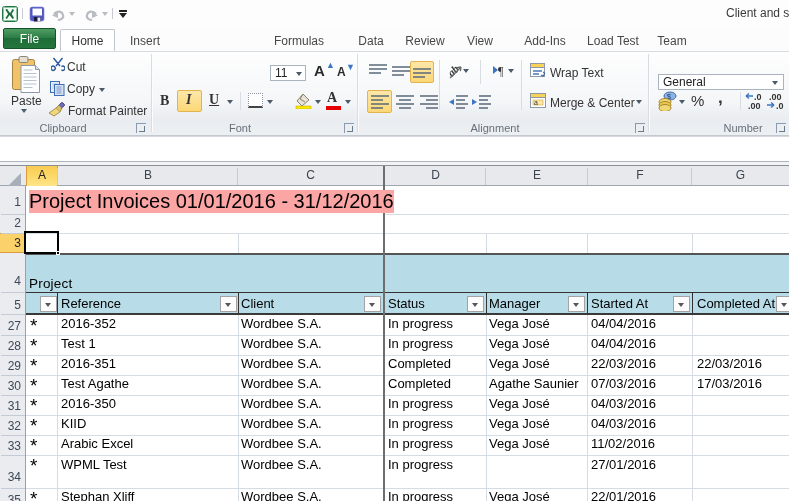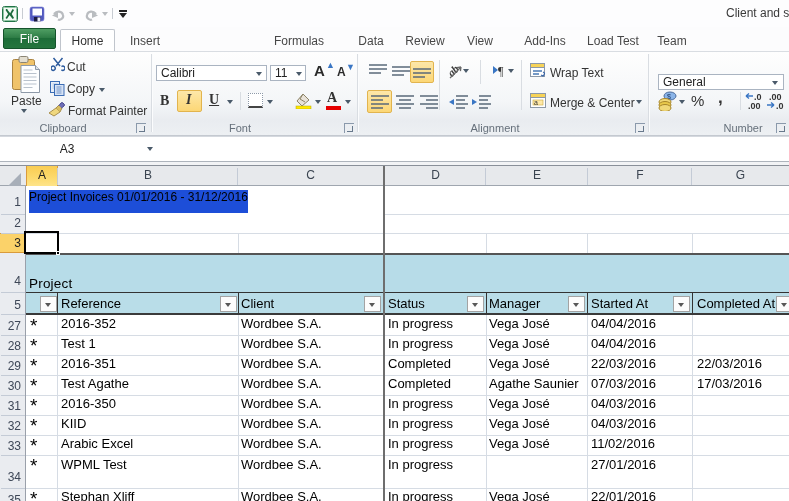--- a/index.html
+++ b/index.html
@@ -142,21 +142,20 @@
     <div class="cdn" style="left:99px; top:36px;"></div>
     <div style="position:absolute; left:48px; top:50px;">
       <svg width="17" height="15">
         <path d="M1 11 L8 6 L12 10 L6 14 Z" fill="#EFD77E" stroke="#A98F4E"></path>
         <path d="M8 6 L11 3 L14 6 L12 10" fill="#D9BE62" stroke="#A98F4E"></path>
         <path d="M11 3.5 L13 1 Q14 0 15 1 L16 2 Q17 3 16 4 L13.5 6" fill="#6F6FB8" stroke="#4A4A8E"></path>
       </svg>
     </div>
     <div class="rbtntext" style="left:68px; top:52px;">Format Painter</div>
 
-    <div class="combo" style="left:156px; top:13px; width:111px;">Calibri<span style="position:absolute; right:4px; top:6px; width:0; height:0; border-left:3px solid transparent; border-right:3px solid transparent; border-top:4px solid #4a5a6a;"></span></div>
     <div class="combo" style="left:270px; top:13px; width:36px;">11<span style="position:absolute; right:3px; top:6px; width:0; height:0; border-left:3px solid transparent; border-right:3px solid transparent; border-top:4px solid #4a5a6a;"></span></div>
     <div class="rbtntext" style="left:314px; top:10px; font-size:15px; font-weight:bold; color:#2b2b2b;">A<span style="position:absolute; left:12px; top:-2px; font-size:9px; color:#3a76c4;">▲</span></div>
     <div class="rbtntext" style="left:337px; top:13px; font-size:12px; font-weight:bold; color:#2b2b2b;">A<span style="position:absolute; left:9px; top:-3px; font-size:9px; color:#3a76c4;">▼</span></div>
     <div class="rbtntext" style="left:160px; top:41px; font-size:14px; font-weight:bold; font-family:'Liberation Serif',serif;">B</div>
     <div class="hl" style="position:absolute; left:177px; top:38px; width:25px; height:22px;"></div>
     <div class="rbtntext" style="left:186px; top:40px; font-size:14px; font-weight:bold; font-style:italic; font-family:'Liberation Serif',serif;">I</div>
     <div class="rbtntext" style="left:209px; top:40px; font-size:14px; font-weight:bold; text-decoration:underline; font-family:'Liberation Serif',serif;">U</div>
     <div class="cdn" style="left:227px; top:48px;"></div>
     <div style="position:absolute; left:240px; top:40px; width:1px; height:18px; background:#D9DDE2;"></div>
     <div style="position:absolute; left:248px; top:41px; width:15px; height:15px; border:1px dotted #8d99a8; border-bottom:2px solid #444; background:#fff;"></div>
@@ -254,24 +253,20 @@
         <text x="3" y="17" font-size="9" font-weight="bold" fill="#333">.00</text>
       </svg></div>
     <div style="position:absolute; left:766px; top:40px;"><svg width="20" height="19">
         <text x="3" y="8" font-size="9" font-weight="bold" fill="#333">.00</text>
         <path d="M1 13 h7 M8 13 l-3 -2.5 M8 13 l-3 2.5" stroke="#3a76c4" stroke-width="1.4" fill="none"></path>
         <text x="10" y="17" font-size="9" font-weight="bold" fill="#333">.0</text>
       </svg></div>
   </div>
 
   <div class="abs" id="fbar">
-    <div style="position:absolute; left:0; top:0; width:157px; height:24px;">
-      <div style="position:absolute; left:0; top:0; width:134px; bottom:0; text-align:center; line-height:24px; font-size:12px; color:#222;">A3</div>
-      <div class="cdn" style="left:147px; top:10px;"></div>
-    </div>
   </div>
 
   <div class="abs" id="hdrstrip"></div>
   <div class="abs" id="colhdr">
     <div style="position:absolute; left:8px; top:7px; width:0; height:0; border-left:13px solid transparent; border-bottom:13px solid #A8AFB9;"></div>
     <div style="position:absolute; left:26px; top:0; width:32px; height:20px; background:linear-gradient(#F9CC52,#FCD96B 55%,#FEE489); border-left:1px solid #D99B3C; border-right:1px solid #D99B3C;"></div>
     <div class="collab" style="left:26px; width:32px; color:#222;">A</div>
     <div class="collab" style="left:58px; width:180px;">B</div>
     <div class="collab" style="left:238px; width:145px;">C</div>
     <div class="collab" style="left:385px; width:101px;">D</div>
@@ -283,21 +278,21 @@
     <div class="colsep" style="left:485px;"></div>
     <div class="colsep" style="left:587px;"></div>
     <div class="colsep" style="left:691px;"></div>
   </div>
 
   <div class="abs" id="grid">
 
     <div style="position:absolute; left:26px; top:69px; width:763px; height:37px; background:#B7DCE8;"></div>
     <div style="position:absolute; left:26px; top:106px; width:763px; height:21px; background:#B9DDE8;"></div>
 
-    <div class="txt" style="left:29px; top:4px; font-size:12px; background:#1d4ed8; height:23px; z-index:2;">Project Invoices 01/01/2016 - 31/12/2016</div>
+    <div class="txt" style="left:29px; top:4px; font-size:20px; background:#fca5a5; height:23px; z-index:2;">Project Invoices 01/01/2016 - 31/12/2016</div>
     <div class="txt" style="left:29px; top:90px; font-size:13.5px; letter-spacing:0.2px;">Project</div>
 
     <div class="gl" style="left:385px; top:28px; width:404px; height:1px;"></div>
     <div class="gl" style="left:26px; top:47px; width:763px; height:1px;"></div>
     <div class="gl" style="left:26px; top:106px; width:763px; height:1px; background:#333;"></div>
 
     <div class="gl" style="left:238px; top:47px; width:1px; height:20px;"></div>
     <div class="gl" style="left:486px; top:47px; width:1px; height:20px;"></div>
     <div class="gl" style="left:587px; top:47px; width:1px; height:20px;"></div>
     <div class="gl" style="left:692px; top:47px; width:1px; height:20px;"></div>

